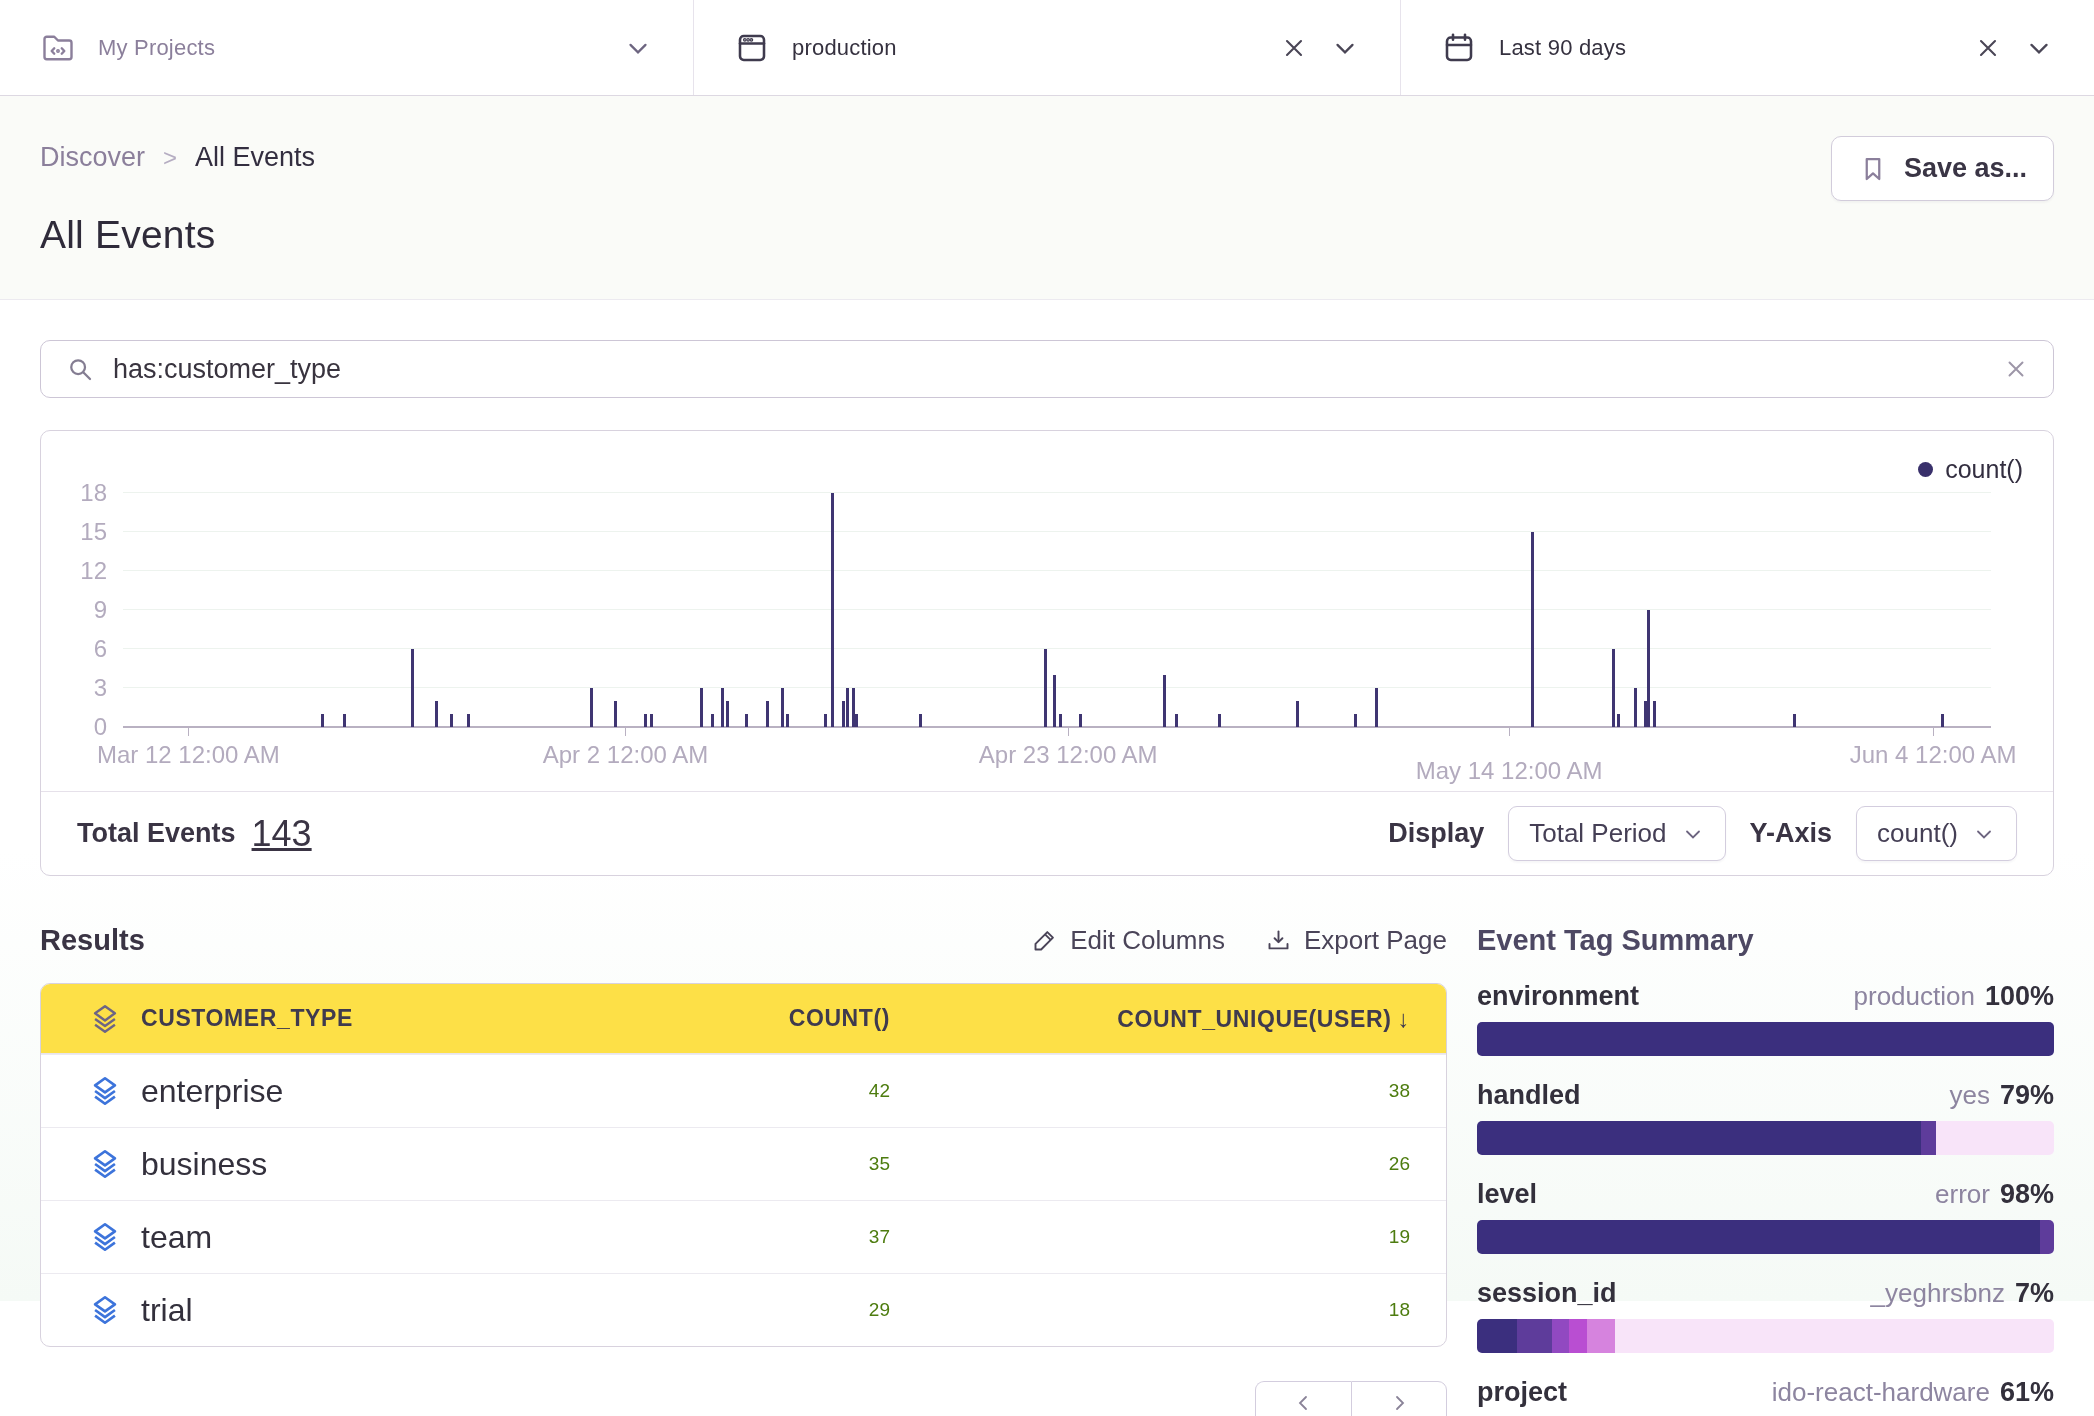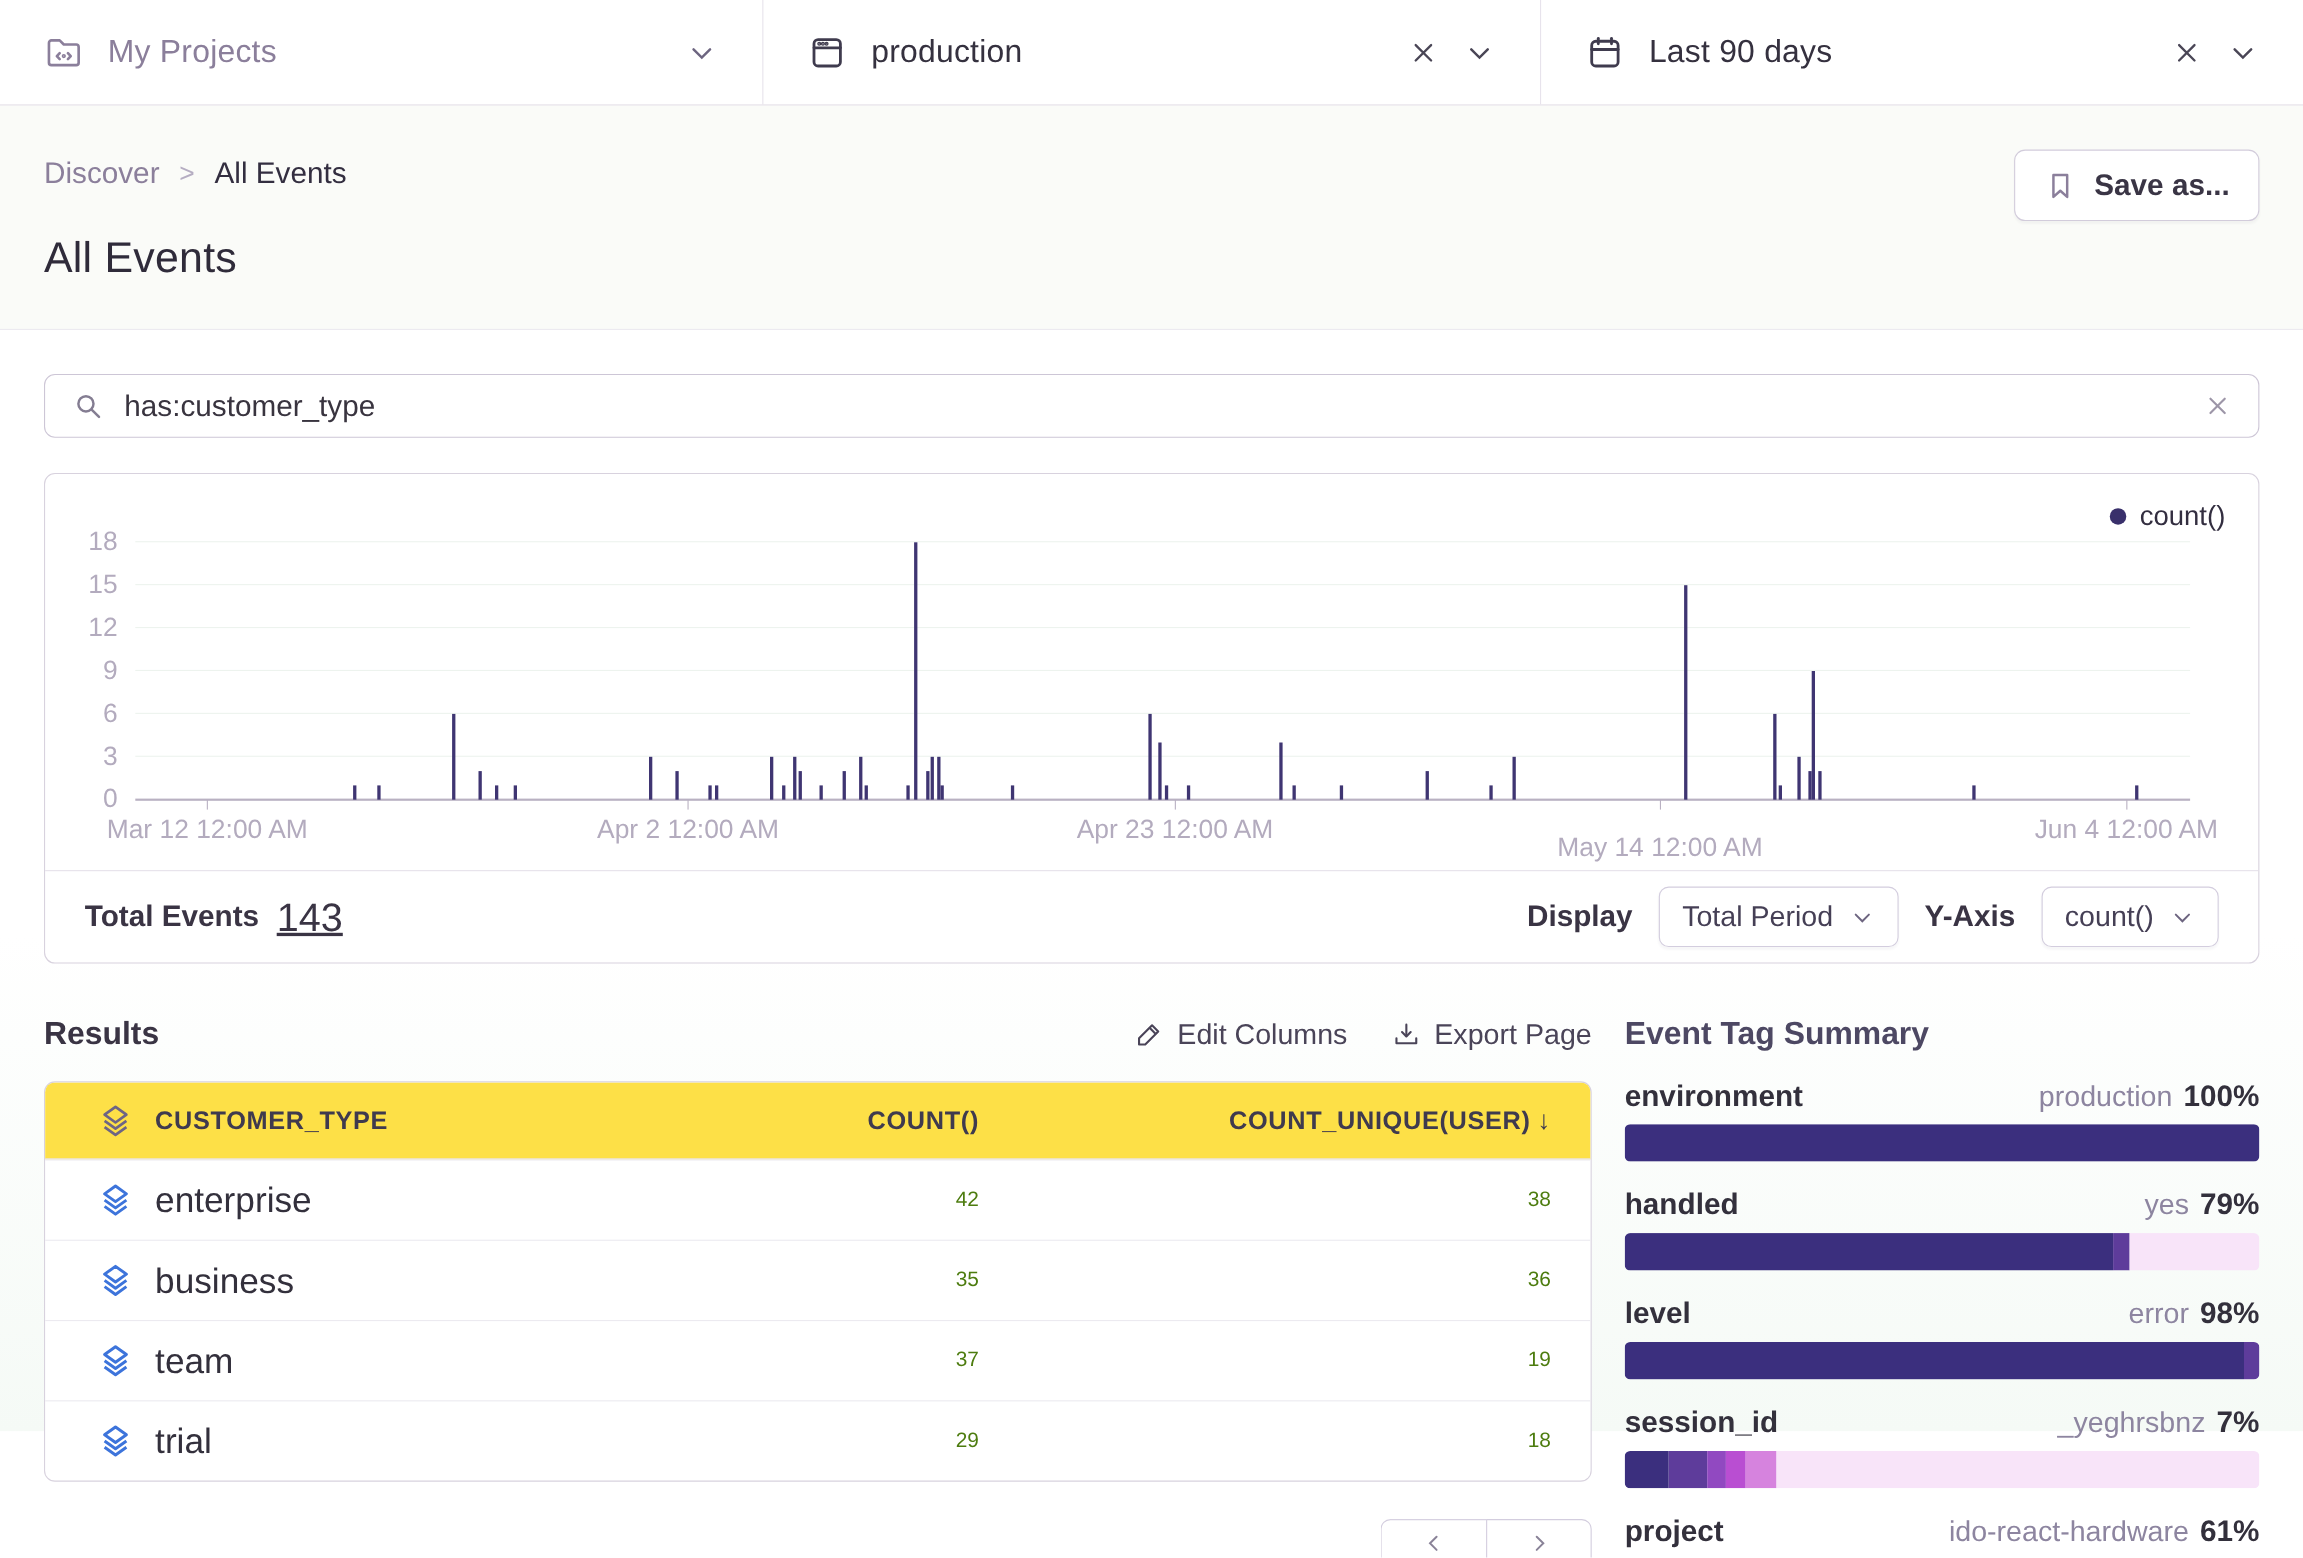--- a/index.html
+++ b/index.html
@@ -6,21 +6,21 @@
   html,body { width:2094px; height:1416px; overflow:hidden;
     font-family:"Liberation Sans", sans-serif; background:#ffffff; color:#332e40; }
 
   
   .topbar { display:flex; height:96px; background:#fff; border-bottom:1px solid #ddd8e2; }
   .topbar-section { display:flex; align-items:center; padding:0 40px; }
   .topbar-section + .topbar-section { border-left:1px solid #e7e3ec; }
   .ts-projects { width:693px; }
   .ts-env { width:707px; }
   .ts-date { flex:1; }
-  .topbar-label { font-size:29px; margin-left:22px; letter-spacing:.2px; }
+  .topbar-label { font-size:22px; margin-left:22px; letter-spacing:.2px; }
   .muted-label { color:#8b7f9b; }
   .dark-label { color:#35313f; font-weight:500; }
   .topbar-right { margin-left:auto; display:flex; align-items:center; gap:22px; }
   .icon { display:inline-flex; align-items:center; justify-content:center; }
   .icon svg { display:block; }
 
   
   .header-zone { position:relative; background:#fafbf8; border-bottom:1px solid #eceaf0;
     padding:46px 40px 42px; }
   .breadcrumb { display:flex; align-items:center; gap:18px; font-size:27px; margin-bottom:40px; }
@@ -363,21 +363,21 @@
         <div class="t-row t-body-row">
           <span class="icon">
             <svg width="34" height="34" viewBox="0 0 24 24" fill="none" stroke="#3d74db" stroke-width="1.9" stroke-linejoin="round">
                 <path d="M12 3 5 8l7 5 7-5Z"></path>
                 <path d="m5 12 7 5 7-5"></path>
                 <path d="m5 16 7 5 7-5"></path>
               </svg>
           </span>
           <span class="t-name">business</span>
           <span class="t-num">35</span>
-          <span class="t-num">36</span>
+          <span class="t-num">26</span>
         </div>
         <div class="t-row t-body-row">
           <span class="icon">
             <svg width="34" height="34" viewBox="0 0 24 24" fill="none" stroke="#3d74db" stroke-width="1.9" stroke-linejoin="round">
                 <path d="M12 3 5 8l7 5 7-5Z"></path>
                 <path d="m5 12 7 5 7-5"></path>
                 <path d="m5 16 7 5 7-5"></path>
               </svg>
           </span>
           <span class="t-name">team</span>

